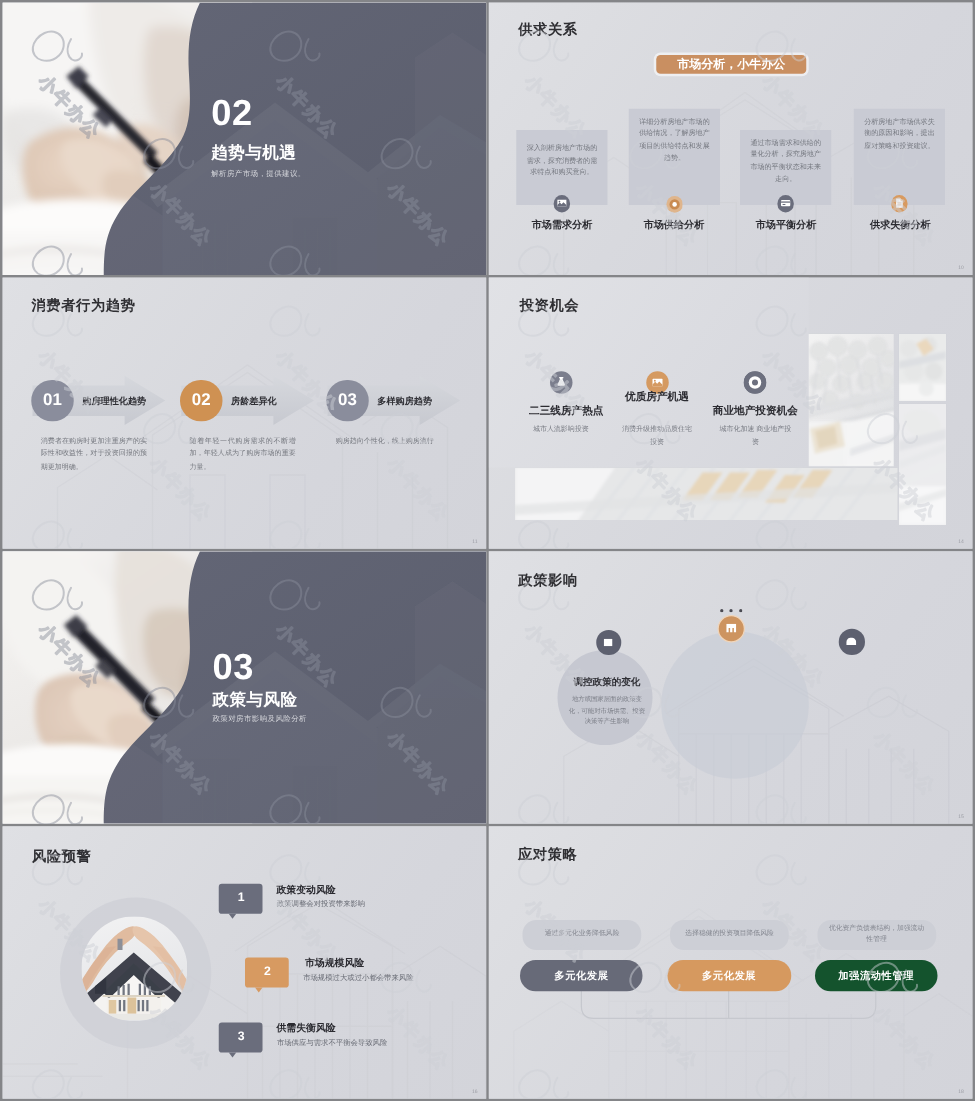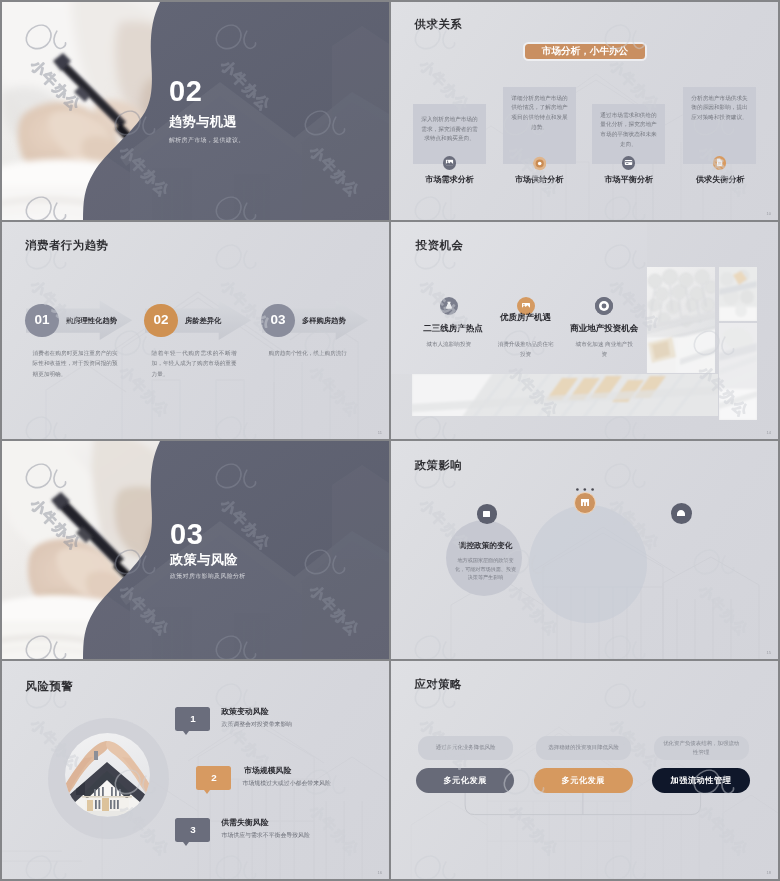--- a/index.html
+++ b/index.html
@@ -773,21 +773,21 @@
     <div class="s8btn" style="left:24.9px;top:106.8px;width:98.5px;height:25.7px;background:#676a78;">
         <span>多元化发展</span>
       </div>
 
     <div class="s8note" style="left:145px;top:74.8px;width:95.3px;height:24.2px;">选择稳健的投资项目降低风险</div>
     <div class="s8btn" style="left:143px;top:106.8px;width:98.5px;height:25.7px;background:#d6995f;">
         <span>多元化发展</span>
       </div>
 
     <div class="s8note" style="left:262.6px;top:74.8px;width:95.3px;height:24.2px;padding:0 7px;">优化资产负债表结构，加强流动性管理</div>
-    <div class="s8btn" style="left:260.7px;top:106.8px;width:98.5px;height:25.7px;background:#0f172a;">
+    <div class="s8btn" style="left:260.7px;top:106.8px;width:98.5px;height:25.7px;background:#14532d;">
         <span>加强流动性管理</span>
       </div>
     <div class="pageno">18</div>
     <div class="wm">
         <svg width="387" height="218" viewBox="0 0 387 218">
           <g opacity=".78">
             <use href="#wmu" x="40" y="16"></use>
             <use href="#wmu" x="230" y="16"></use>
             <use href="#wmu" x="-61" y="102"></use>
             <use href="#wmu" x="129" y="102"></use>

